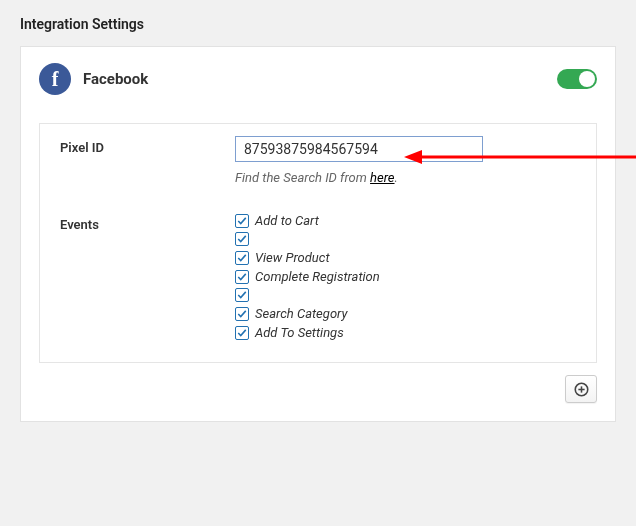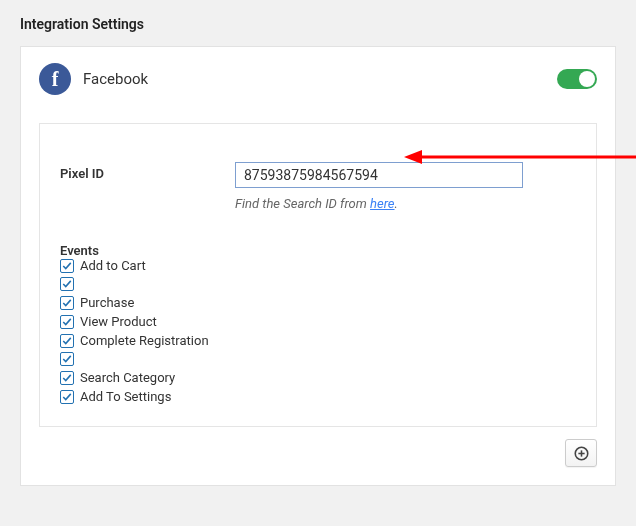--- a/index.html
+++ b/index.html
@@ -40,21 +40,21 @@
       justify-content: center;
       color: #fff;
       font-family: Georgia, serif;
       font-weight: bold;
       font-size: 20px;
       margin-right: 12px;
       flex-shrink: 0;
     }
     .card-title {
       font-size: 15px;
-      font-weight: 400;
+      font-weight: 700;
       color: #333;
       text-align: right;
     }
     .toggle {
       margin-left: auto;
       width: 40px;
       height: 20px;
       background: #34a853;
       border-radius: 10px;
       position: relative;
@@ -64,61 +64,60 @@
       position: absolute;
       right: 2px;
       top: 2px;
       width: 16px;
       height: 16px;
       background: #fff;
       border-radius: 50%;
     }
     .settings-box {
       border: 1px solid #e5e5e5;
-      padding: 38px 20px 22px;
+      padding: 12px 20px 22px;
     }
     .row {
       display: flex;
       margin-bottom: 10px;
     }
     .row-label {
       width: 175px;
       flex-shrink: 0;
       font-size: 13px;
       font-weight: 600;
       color: #333;
       padding-top: 4px;
     }
     .row-body {
       flex: 1;
     }
     .pixel-input {
-      width: 288px;
+      width: 248px;
       font-size: 14px;
       padding: 4px 8px;
       border: 1px solid #7e9fd0;
       outline: none;
       color: #333;
       font-family: inherit;
     }
     .helper {
       margin-top: 8px;
       font-size: 13px;
       font-style: italic;
       color: #666;
     }
     .helper a {
-      color: #3b82f6;
+      color: #000000;
       text-decoration: underline;
       cursor: pointer;
     }
     .events-row {
       display: flex;
       margin-top: 28px;
-      flex-direction: column;
     }
     .events-list {
       display: flex;
       flex-direction: column;
       gap: 4px;
     }
     .event-item {
       display: flex;
       align-items: center;
       gap: 6px;
@@ -135,20 +134,21 @@
       flex-shrink: 0;
       cursor: pointer;
     }
     .checkbox svg {
       width: 10px;
       height: 10px;
     }
     .event-label {
       font-size: 13px;
       color: #333;
+      font-style: italic;
     }
     .arrow {
       position: absolute;
       top: 100px;
       left: 383px;
       pointer-events: none;
     }
     .plus-btn {
       width: 32px;
       height: 28px;
@@ -211,28 +211,20 @@
                     <polyline points="2,8 6,12 14,3" fill="none" stroke="#2271b1" stroke-width="2.5"></polyline>
                   </svg>
                 </div>
               </div>
               <div class="event-item">
                 <div class="checkbox">
                   <svg viewBox="0 0 16 16">
                     <polyline points="2,8 6,12 14,3" fill="none" stroke="#2271b1" stroke-width="2.5"></polyline>
                   </svg>
                 </div>
-                <span class="event-label">Purchase</span>
-              </div>
-              <div class="event-item">
-                <div class="checkbox">
-                  <svg viewBox="0 0 16 16">
-                    <polyline points="2,8 6,12 14,3" fill="none" stroke="#2271b1" stroke-width="2.5"></polyline>
-                  </svg>
-                </div>
                 <span class="event-label">View Product</span>
               </div>
               <div class="event-item">
                 <div class="checkbox">
                   <svg viewBox="0 0 16 16">
                     <polyline points="2,8 6,12 14,3" fill="none" stroke="#2271b1" stroke-width="2.5"></polyline>
                   </svg>
                 </div>
                 <span class="event-label">Complete Registration</span>
               </div>

